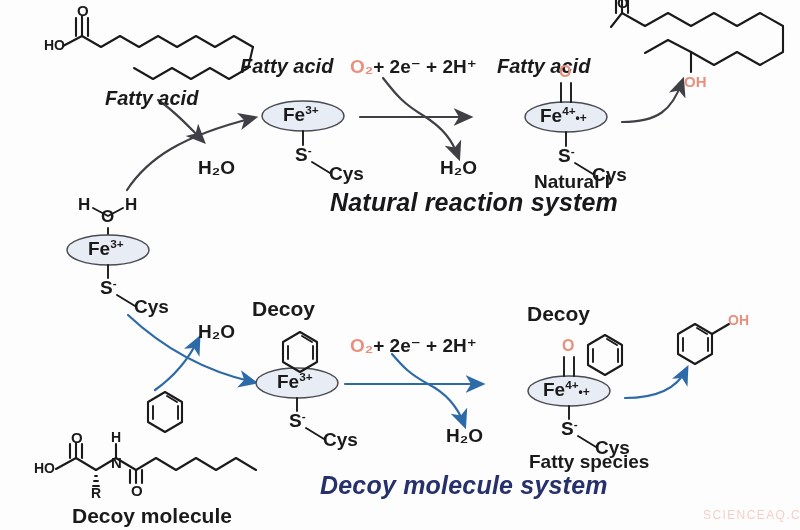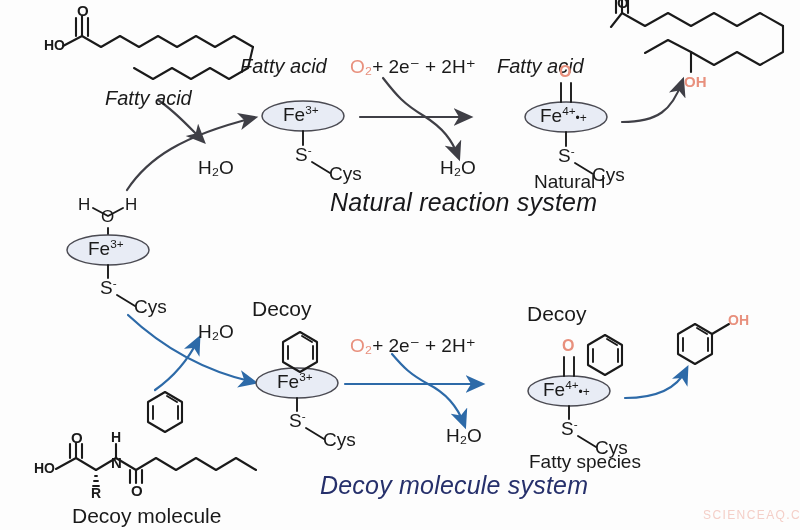--- a/index.html
+++ b/index.html
@@ -6,21 +6,21 @@
   html,body{margin:0;padding:0;}
   body{
     width:800px;height:530px;
     background:#fdfdfd;
     font-family:"Liberation Sans","DejaVu Sans",sans-serif;
     overflow:hidden;position:relative;
     color:#1a1a1a;
   }
   #stage{position:absolute;left:0;top:0;width:800px;height:530px;}
   svg.layer{position:absolute;left:0;top:0;width:800px;height:530px;overflow:visible;}
-  .lbl{position:absolute;white-space:nowrap;line-height:1;}
+  .lbl{position:absolute;white-space:nowrap;line-height:1;font-weight:bold;}
   .sysTitle{font-style:italic;font-size:25px;letter-spacing:.2px;text-align:center;}
   .sysNat{color:#18181b;}
   .sysDec{color:#26306b;}
   .molname{font-size:19px;color:#1a1a1a;}
   .smalllbl{font-size:17px;color:#1a1a1a;}
   .fatty{font-size:20px;font-style:italic;color:#1a1a1a;}
   .oxred{color:#e8907d;}
   .watermark{
     position:absolute;font-size:12px;letter-spacing:1.4px;
     color:#f4cfc8;font-family:"Liberation Sans",sans-serif;

